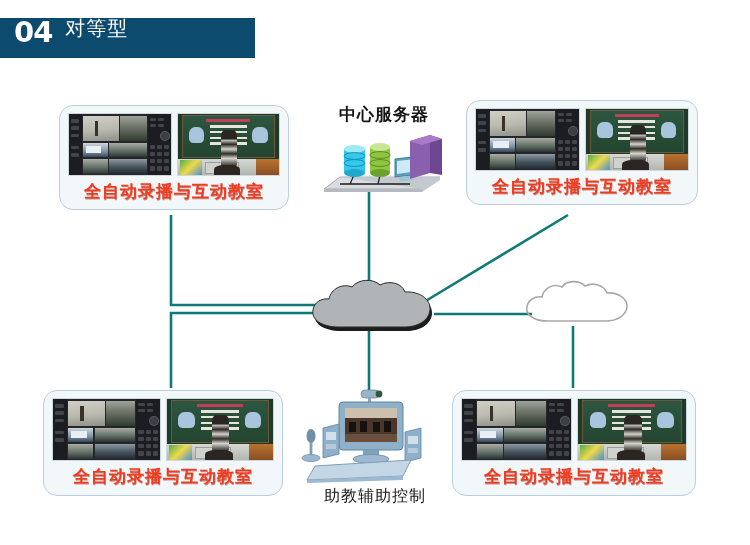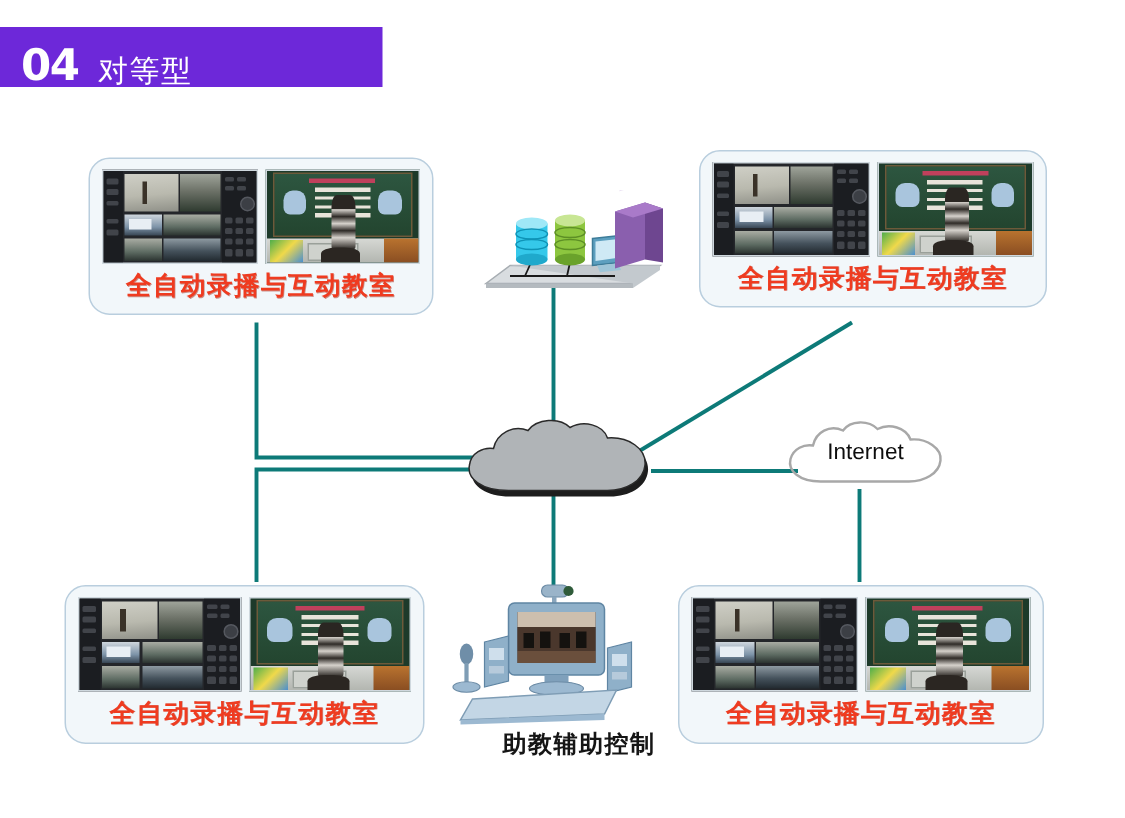--- a/index.html
+++ b/index.html
@@ -15,23 +15,23 @@
     font-family: "Liberation Sans", "DejaVu Sans", sans-serif;
   }
 
   
   #header-bar {
     position: absolute;
     left: 0;
     top: 18px;
     width: 255px;
     height: 40px;
-    background: #6d28d9;
+    background: #0c4a6e;
     display: flex;
-    align-items: flex-end;
+    align-items: flex-start;
   }
   #header-number {
     font-size: 29px;
     font-weight: bold;
     color: #ffffff;
     letter-spacing: -1px;
     margin-left: 14px;
     line-height: 1;
     font-family: "DejaVu Sans", sans-serif;
   }
@@ -252,27 +252,27 @@
   #workstation-node {
     position: absolute;
     left: 293px;
     top: 388px;
     width: 156px;
     height: 120px;
   }
   #workstation-art { position: absolute; left: 0; top: 0; }
   #workstation-label {
     position: absolute;
-    left: 15px;
+    left: 4px;
     top: 98px;
     width: 156px;
     text-align: center;
     font-size: 16px;
     color: #151515;
-    font-weight: bold;
+    font-weight: normal;
     letter-spacing: 1px;
     font-family: "DejaVu Sans", sans-serif;
   }
 
   
   #campus-cloud-node {
     position: absolute;
     left: 305px;
     top: 277px;
     width: 136px;
@@ -549,20 +549,21 @@
       <div class="rm-cabinet"></div>
       <div class="rm-desks"></div>
       <div class="rm-teacher"></div>
       <div class="rm-students"></div>
     </div>
   </div>
   <div class="classroom-caption">全自动录播与互动教室</div>
 </div>
 
 <div id="server-node">
+  <div id="server-label">中心服务器</div>
   <svg id="server-art" width="132" height="66" viewBox="0 0 132 66">
 
     <polygon points="22,50 6,62 104,62 122,50" fill="#d9dde0" stroke="#a7adb2" stroke-width="1"></polygon>
     <polygon points="6,62 6,65 104,65 104,62" fill="#b4babf"></polygon>
     <polygon points="22,50 122,50 122,53 104,65 104,62" fill="#c3c9ce"></polygon>
 
     <line x1="22" y1="57" x2="92" y2="57" stroke="#1a1a1a" stroke-width="1.4"></line>
 
     <line x1="36" y1="48" x2="32" y2="57" stroke="#1a1a1a" stroke-width="1.2"></line>
     <line x1="62" y1="48" x2="60" y2="57" stroke="#1a1a1a" stroke-width="1.2"></line>
@@ -603,21 +604,20 @@
   <svg width="136" height="58" viewBox="0 0 136 58" style="position:absolute;left:0;top:0;">
     <path d="M34 50 C16 50 6 42 8 33 C9 25 17 21 24 22 C26 12 37 6 47 10 C53 2 68 1 75 8 C84 3 97 6 100 15 C114 14 126 22 125 33 C124 44 112 50 100 50 Z" fill="#1d1d1d" transform="translate(2,4)"></path>
     <path d="M34 50 C16 50 6 42 8 33 C9 25 17 21 24 22 C26 12 37 6 47 10 C53 2 68 1 75 8 C84 3 97 6 100 15 C114 14 126 22 125 33 C124 44 112 50 100 50 Z" fill="#b0b4b7" stroke="#2a2a2a" stroke-width="1"></path>
   </svg>
 </div>
 
 <div id="internet-cloud-node">
   <svg width="112" height="50" viewBox="0 0 112 50" style="position:absolute;left:0;top:0;">
     <path d="M26 42 C12 42 4 35 6 27 C8 20 15 17 21 18 C23 9 32 4 41 8 C46 1 58 1 64 7 C72 3 83 6 86 14 C97 13 107 20 106 28 C105 37 95 42 85 42 Z" fill="none" stroke="#a8a8a8" stroke-width="1.6"></path>
   </svg>
-  <div id="internet-cloud-label">Internet</div>
 </div>
 
 <div id="workstation-node">
   <svg id="workstation-art" width="156" height="96" viewBox="0 0 156 96">
 
     <g>
       <rect x="68" y="2" width="18" height="8" rx="4" fill="#9ab4c9" stroke="#6d8ca6" stroke-width="0.8"></rect>
       <circle cx="86" cy="6" r="3.4" fill="#2f5b3a"></circle>
       <rect x="75" y="10" width="3" height="5" fill="#8aa6bd"></rect>
     </g>

